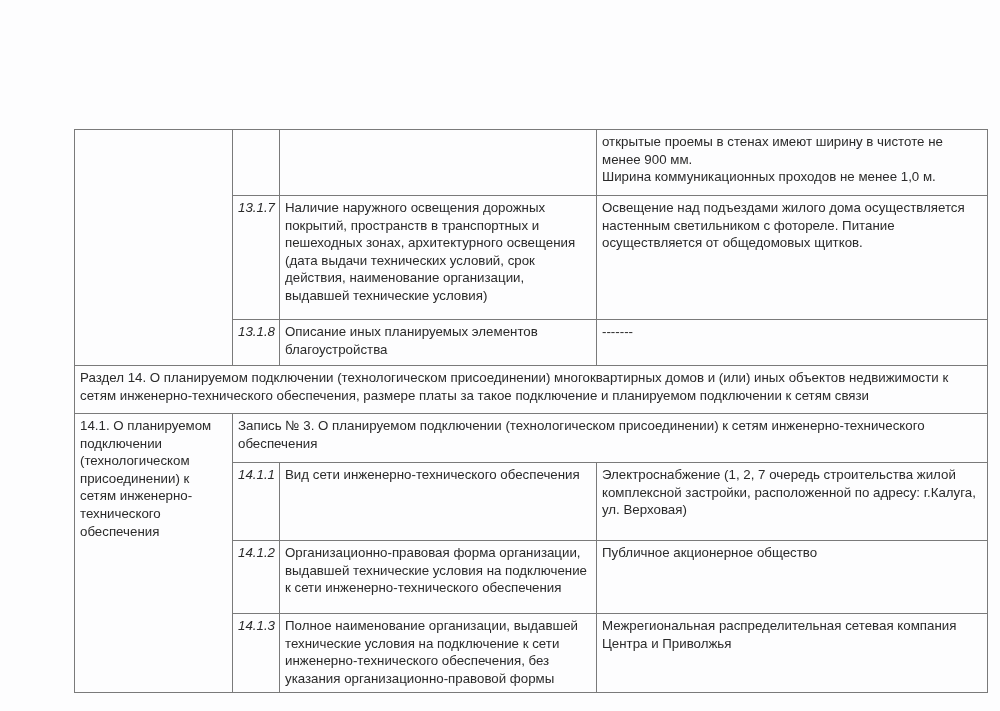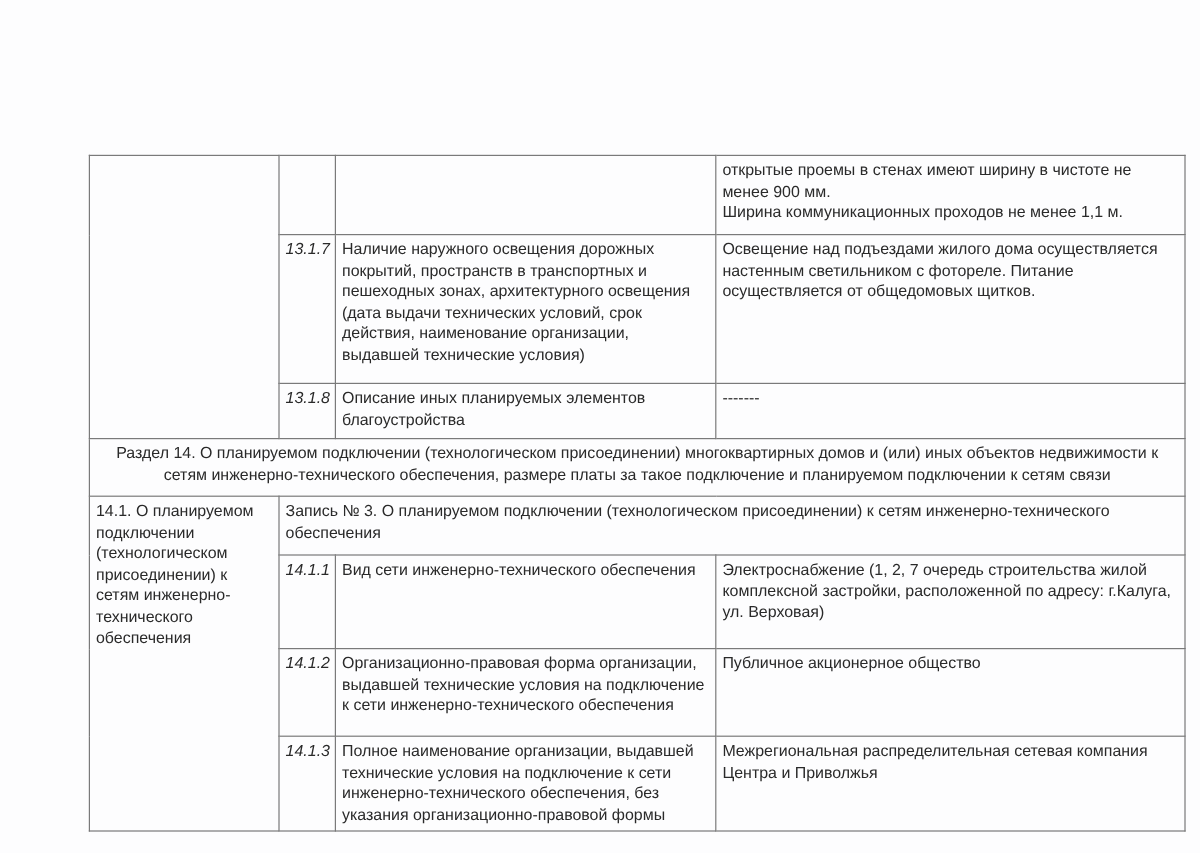--- a/index.html
+++ b/index.html
@@ -21,21 +21,21 @@
     line-height: 17.6px;
     margin-top: 32px;
   }
   table.doc td {
     border: 1px solid #7a7a7a;
     vertical-align: top;
     padding: 3px 5px 3px 5px;
     word-wrap: break-word;
   }
   td.num { padding-left: 4px; padding-right: 2px; white-space: nowrap; font-style: italic; }
-  td.section { text-align: center; padding-top: 6px; padding-bottom: 4px; }
+  td.section { padding-top: 6px; padding-bottom: 4px; }
   .line { display: block; }
 </style>
 </head>
 <body>
 
 <div class="page">
 <table class="doc">
   <colgroup>
     <col style="width:158px">
     <col style="width:47px">
@@ -43,21 +43,21 @@
     <col style="width:391px">
   </colgroup>
 
   <tbody>
         <tr style="height:66px">
     <td rowspan="3"></td>
     <td></td>
     <td></td>
     <td>
       <span class="line">открытые проемы в стенах имеют ширину в чистоте не менее 900 мм.</span>
-      <span class="line">Ширина коммуникационных проходов не менее 1,1 м.</span>
+      <span class="line">Ширина коммуникационных проходов не менее 1,0 м.</span>
     </td>
   </tr>
 
   <tr style="height:124px">
     <td class="num">13.1.7</td>
     <td>Наличие наружного освещения дорожных покрытий, пространств в транспортных и пешеходных зонах, архитектурного освещения (дата выдачи технических условий, срок действия, наименование организации, выдавшей технические условия)</td>
     <td>Освещение над подъездами жилого дома осуществляется настенным светильником с фотореле. Питание осуществляется от общедомовых щитков.</td>
   </tr>
 
   <tr style="height:46px">

